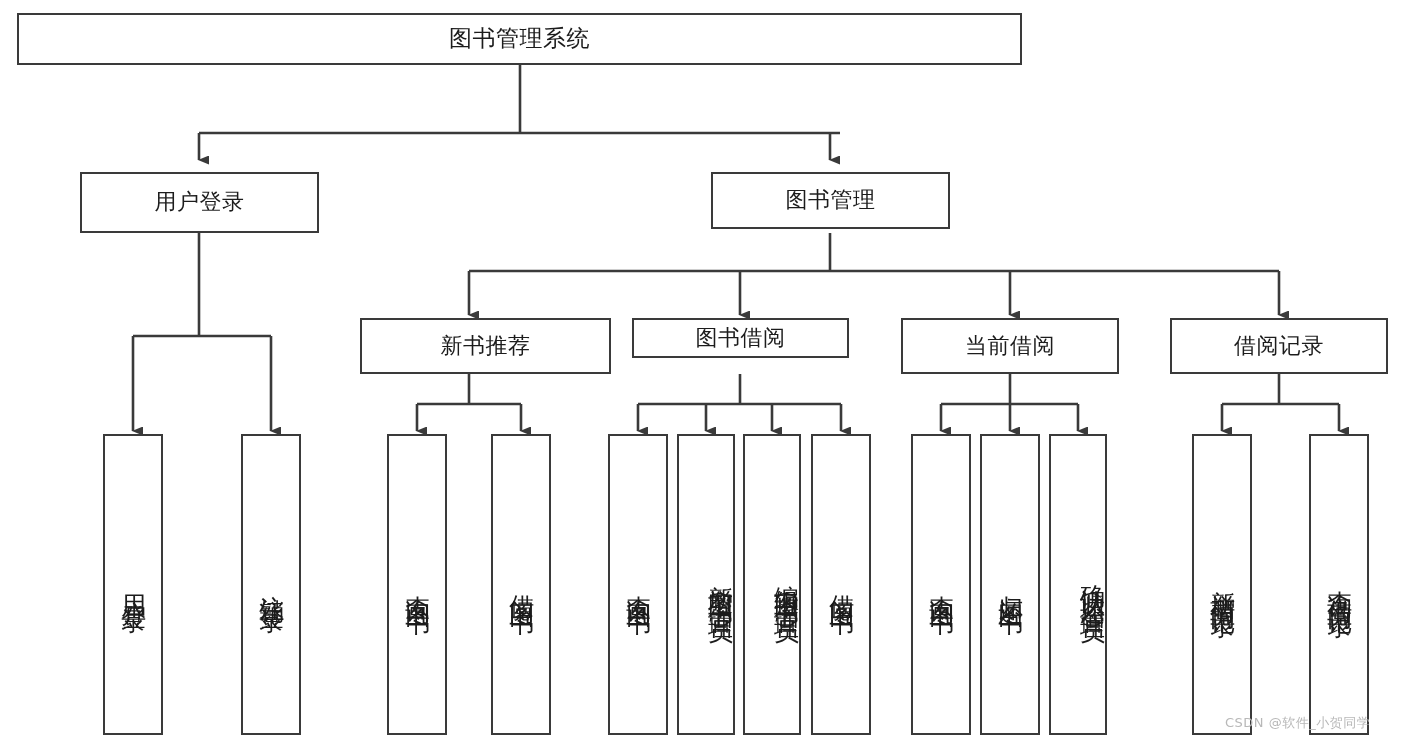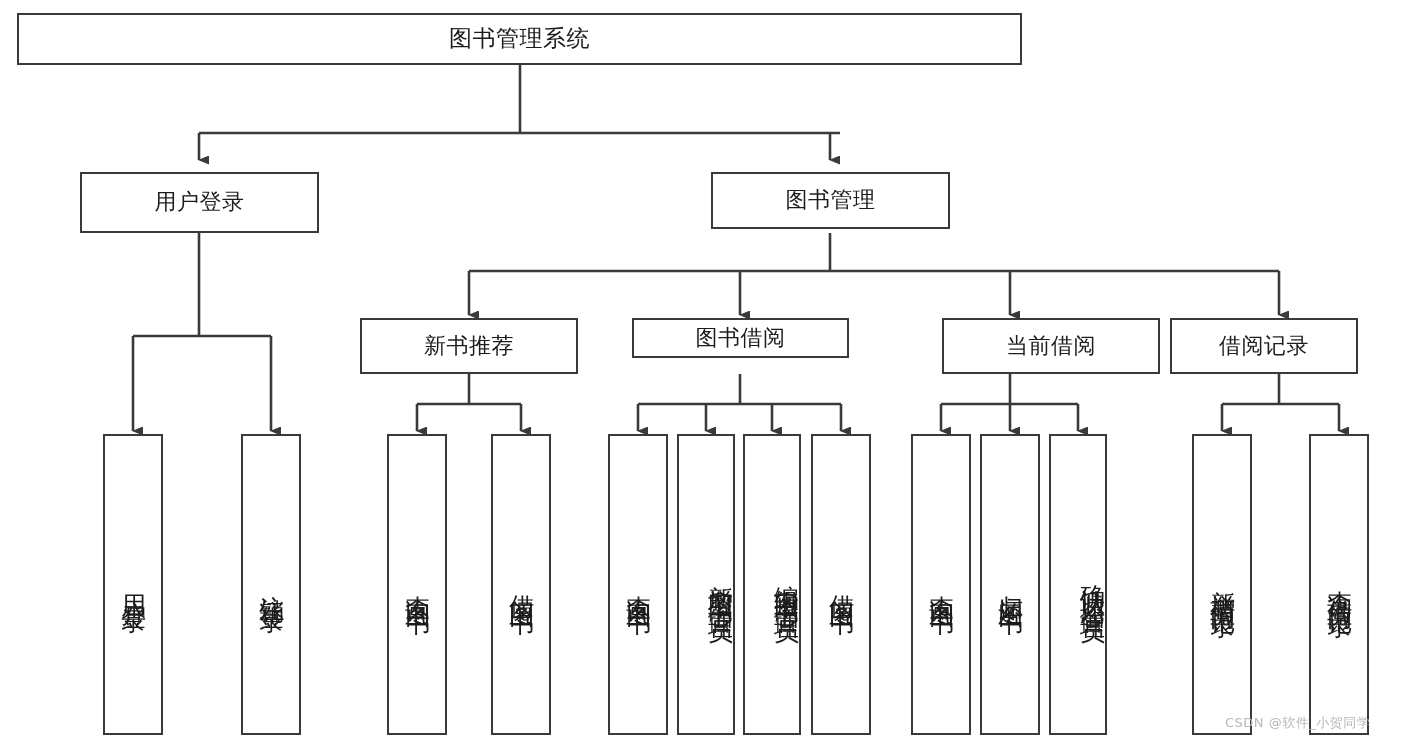--- a/index.html
+++ b/index.html
@@ -135,33 +135,33 @@
   </div>
 
   <div class="node node-h" style="left:80px; top:172px; width:239px; height:61px;">
     <span>用户登录</span>
   </div>
 
   <div class="node node-h" style="left:711px; top:172px; width:239px; height:57px;">
     <span>图书管理</span>
   </div>
 
-  <div class="node node-h" style="left:360px; top:318px; width:218px; height:56px;">
+  <div class="node node-h" style="left:360px; top:318px; width:251px; height:56px;">
     <span>新书推荐</span>
   </div>
 
   <div class="node node-h" style="left:632px; top:318px; width:217px; height:40px;">
     <span>图书借阅</span>
   </div>
 
-  <div class="node node-h" style="left:901px; top:318px; width:218px; height:56px;margin-left:41px;">
+  <div class="node node-h" style="left:901px; top:318px; width:218px; height:56px;">
     <span>当前借阅</span>
   </div>
 
-  <div class="node node-h" style="left:1170px; top:318px; width:188px; height:56px;">
+  <div class="node node-h" style="left:1170px; top:318px; width:218px; height:56px;">
     <span>借阅记录</span>
   </div>
 
   <div class="node node-v short" style="left:103px; top:434px; width:60px; height:301px;">
     <span class="vtext">用户登录</span>
   </div>
 
   <div class="node node-v short" style="left:241px; top:434px; width:60px; height:301px;">
     <span class="vtext">注销登录</span>
   </div>

